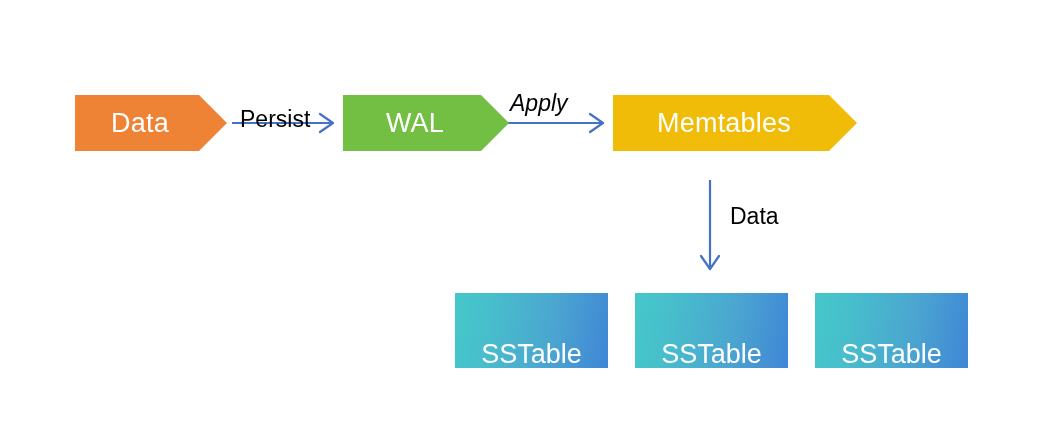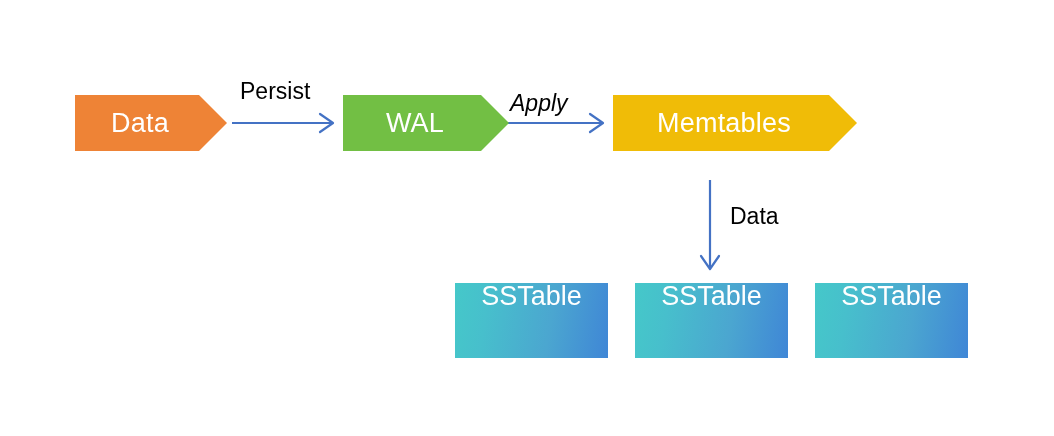--- a/index.html
+++ b/index.html
@@ -65,25 +65,25 @@
   #shape-memtables {
     left: 613px;
     top: 95px;
     width: 244px;
     height: 56px;
   }
 
   
   .sstable {
     position: absolute;
-    top: 283px;
+    top: 293px;
     width: 153px;
     height: 75px;
     display: flex;
-    align-items: flex-start;
+    align-items: flex-end;
     justify-content: center;
     background: linear-gradient(100deg, #45C8C9 0%, #47BFCC 22%, #4BA6D0 62%, #3F86D6 100%);
   }
   .sstable .ss-label {
     color: #ffffff;
     font-size: 27px;
     line-height: 1;
     white-space: nowrap;
   }
   #sstable-1 { left: 455px; }
@@ -93,21 +93,21 @@
   
   .conn-label {
     position: absolute;
     color: #000000;
     font-size: 23px;
     line-height: 1;
     white-space: nowrap;
   }
   #label-persist {
     left: 240px;
-    top: 80px;
+    top: 108px;
   }
   #label-apply {
     left: 510px;
     top: 92px;
     font-style: italic;
   }
   #label-flush {
     left: 730px;
     top: 205px;
   }

